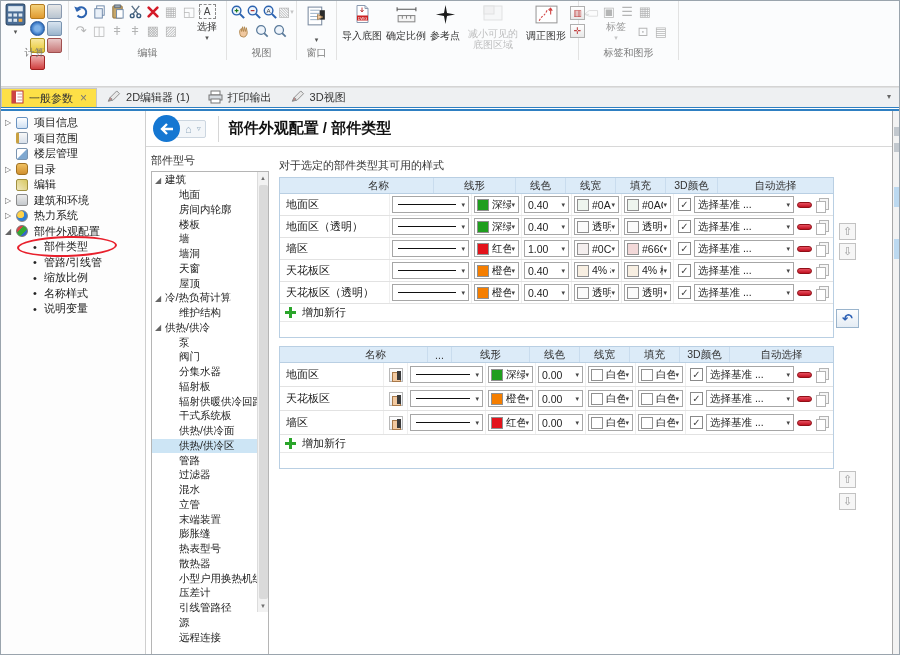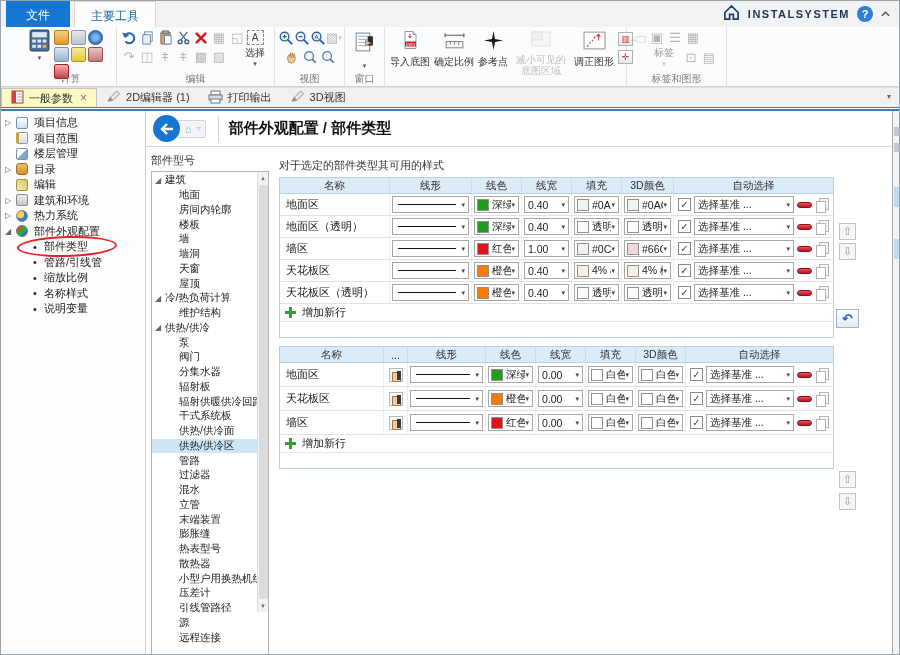--- a/index.html
+++ b/index.html
@@ -18,21 +18,21 @@
   .brandtext { font-weight:bold; font-size:11px; letter-spacing:1.5px; color:#1b3552; }
   .help { width:16px; height:16px; border-radius:50%; background:#2f7fd6; color:#fff; font-size:11px; font-weight:bold;
           display:flex; align-items:center; justify-content:center; }
   .collapse { color:#667; display:flex; align-items:center; }
   .rbody { position:relative; height:59px; display:flex; }
   .rgroup { position:relative; border-right:1px solid #e2e2e2; padding:2px 3px 12px 3px; }
   .rgl { position:absolute; bottom:0; left:0; right:0; text-align:center; font-size:10px; color:#7a7a7a; }
   .ic { width:18px; height:17px; display:inline-flex; align-items:center; justify-content:center; font-size:13px; line-height:1; }
   .dim { opacity:.32; filter:grayscale(.9); }
   .mini-caret { font-size:7px; color:#555; }
-  .g-calc { width:92px;margin-left:24px; }
+  .g-calc { width:68px; }
   .g-calc .wrap { display:flex; gap:2px; }
   .bigcalc { display:flex; flex-direction:column; align-items:center; }
   .icgrid { display:flex; flex-wrap:wrap; width:62px; }
   .sqic { width:15px; height:15px; margin:1px; border-radius:2px; }
   .sq1 { background:linear-gradient(#f4d27c,#e09a30); border:1px solid #b47a20; }
   .sq2 { background:linear-gradient(#e8e8e8,#b8c4d0); border:1px solid #8a9ab0; }
   .sq3 { background:radial-gradient(circle,#7fb2e8 30%,#2f6fc0 70%); border:1px solid #2a5a9a; border-radius:50%; }
   .sq4 { background:linear-gradient(#d8e4f0,#9ab4cc); border:1px solid #7a94b0; }
   .sq5 { background:linear-gradient(#f8e8a0,#e8c830); border:1px solid #b09420; }
   .sq6 { background:linear-gradient(#e8c8c8,#c87878); border:1px solid #a05050; }
@@ -50,21 +50,21 @@
   .bmb.wide .cap { white-space:normal; width:58px; line-height:1.1; }
   .smallstack { display:flex; flex-direction:column; gap:4px; margin-left:2px; margin-top:2px; }
   .smsq { width:15px; height:14px; border:1px solid #b0b0b0; background:linear-gradient(#fff,#e8e8e8); display:flex; align-items:center; justify-content:center; font-size:9px; color:#c04040; }
   .g-labels { width:100px; }
   .g-labels .row { display:flex; align-items:center; }
   .lblbtn { display:flex; flex-direction:column; align-items:center; font-size:10px; color:#999; margin-left:4px;padding-left:20px; }
 
   
   .doctabs { position:absolute; left:0; top:86px; width:100%; height:20px; background:#eef0f2; display:flex; align-items:stretch; border-top:1px solid #e0e0e0; }
   .dtab { display:flex; align-items:center; gap:5px; padding:0 9px; font-size:11px; color:#333; }
-  .dtab.active { background:#fef9c3; border:1px solid #c6c6c6; border-bottom:none; }
+  .dtab.active { background:#fde047; border:1px solid #c6c6c6; border-bottom:none; }
   .dtab .close { color:#777; font-size:12px; margin-left:2px; }
   .tabcaret { position:absolute; right:8px; top:4px; font-size:8px; color:#666; }
   .bluebar { position:absolute; left:0; top:106px; width:100%; height:4px;
              background:linear-gradient(#2e7fc2 0 1px, #fff 1px 2px, #2e7fc2 2px 4px); }
 
   
   .main { position:absolute; left:0; top:110px; width:100%; bottom:0; background:#fff; }
   .sidebar { position:absolute; left:0; top:0; width:145px; bottom:0; background:#fdfdfd; border-right:1px solid #cfcfcf; padding-top:4px; overflow:hidden; }
   .side-row { height:15.5px; display:flex; align-items:center; padding-left:4px; white-space:nowrap; }
   .tw-arrow { width:11px; font-size:8px; color:#666; flex:none; }
@@ -94,21 +94,21 @@
   .tree-row { height:14.75px; display:flex; align-items:center; font-size:10.5px; white-space:nowrap; overflow:hidden; }
   .tree-row .tw-arrow { width:10px; margin-left:3px; }
   .tree-row.sel { background:#cde5f5; }
   .tscroll { position:absolute; right:0; top:0; width:11px; height:440px; background:#f2f2f2; border-left:1px solid #dcdcdc; }
   .tscroll .sa { position:absolute; left:0; width:10px; height:12px; font-size:6px; color:#707070; display:flex; align-items:center; justify-content:center; }
   .tthumb { position:absolute; left:1px; top:13px; width:9px; bottom:13px; background:#dadada; border-radius:2px; }
 
   .editor { position:absolute; left:133px; top:47px; width:555px; }
   .sect-title { color:#333; margin-bottom:4px; }
   .stable { border:1px solid #b9cfe3; background:#fff; margin-bottom:8px; }
-  .thead { display:grid; height:16px; background:#dcebf8; border-bottom:1px solid #b9cfe3; }
+  .thead { display:grid; height:16px; background:#dcebf8; border-bottom:1px solid #b9cfe3;padding-left:44px; }
   .th { font-size:10.5px; color:#333; display:flex; align-items:center; justify-content:center; border-right:1px solid #c9dcee; overflow:hidden; }
   .th:last-child { border-right:none; }
   .trow { display:grid; border-bottom:1px solid #e2e2e2; align-items:center; }
   .tcell { height:100%; display:flex; align-items:center; border-right:1px solid #efefef; padding:0 2px; overflow:hidden; }
   .tcell:last-child { border-right:none; }
   .tcell.name { padding-left:6px; color:#1a1a1a; }
   .tcell.dots { justify-content:center; }
   .dd { height:17px; border:1px solid #a6a6a6; background:#fff; display:flex; align-items:center; flex:1; min-width:0; font-size:10.5px; color:#222; overflow:hidden; }
   .dd .sw { width:12px; height:12px; border:1px solid #909090; flex:none; margin-left:2px; background:#fff; }
   .dd .dd-t { margin-left:3px; white-space:nowrap; overflow:hidden; flex:1; }
@@ -144,36 +144,20 @@
   .sliver .b2 { position:absolute; left:1px; top:128px; width:5px; height:20px; background:#bcd9f0; }
   .sliver .g1 { position:absolute; left:1px; top:16px; width:5px; height:9px; background:#c2c8ce; }
   .sliver .g2 { position:absolute; left:1px; top:32px; width:5px; height:9px; background:#c2c8ce; }
 </style>
 </head>
 <body>
 
 <div class="app">
 
   <div class="ribbon">
-    <div class="rtabs">
-      <div class="rtab-file">文件</div>
-      <div class="rtab-main">主要工具</div>
-      <div class="brand">
-        <span><svg width="19" height="17" viewBox="0 0 20 18">
-              <path d="M3 9 L10 2 L17 9 V16 H12 V11 H8 V16 H3 Z" fill="none" stroke="#1b3f6e" stroke-width="1.8"></path>
-            </svg></span>
-        <span class="brandtext">INSTALSYSTEM</span>
-        <span class="help">?</span>
-        <span class="collapse">
-            <svg width="11" height="8" viewBox="0 0 12 8">
-              <path d="M2 6 L6 2 L10 6" stroke="#555" stroke-width="1.5" fill="none"></path>
-            </svg>
-          </span>
-      </div>
-    </div>
     <div class="rbody">
       <div class="rgroup g-calc">
         <div class="wrap">
           <div class="bigcalc">
             <span><svg width="23" height="23" viewBox="0 0 22 22">
                   <rect x="2" y="1" width="18" height="20" rx="2" fill="#4a6d96" stroke="#2c4763"></rect>
                   <rect x="4" y="3" width="14" height="5" fill="#dfe9f2"></rect>
                   <g fill="#dfe9f2">
                     <rect x="4" y="10" width="3.5" height="3"></rect>
                     <rect x="9" y="10" width="3.5" height="3"></rect>

